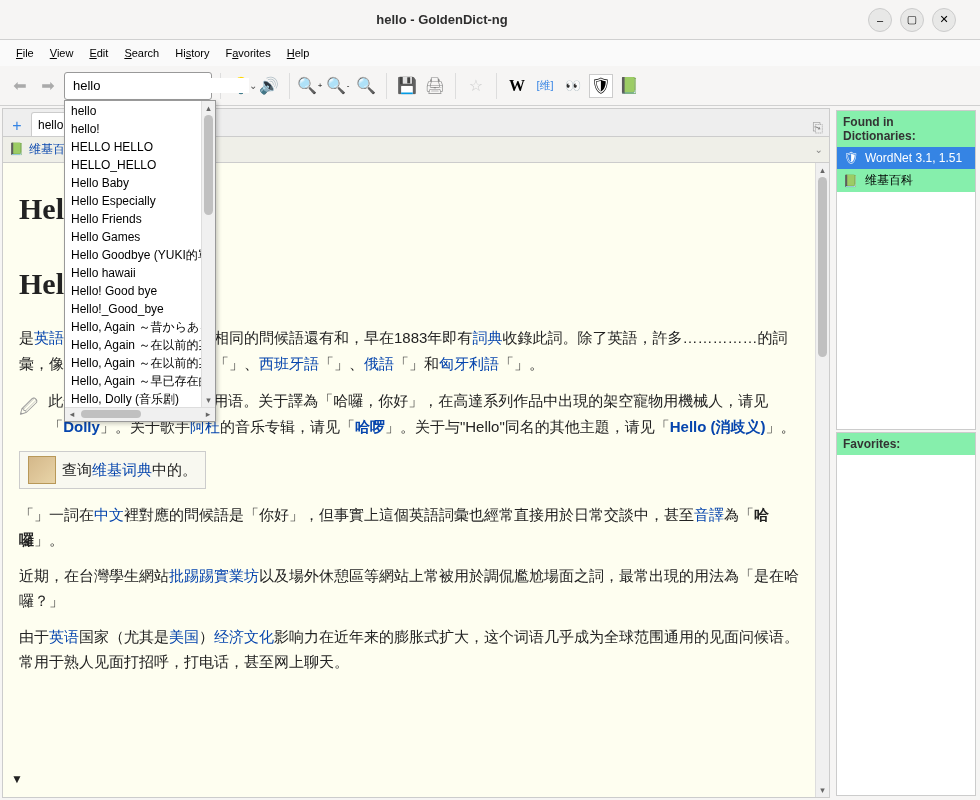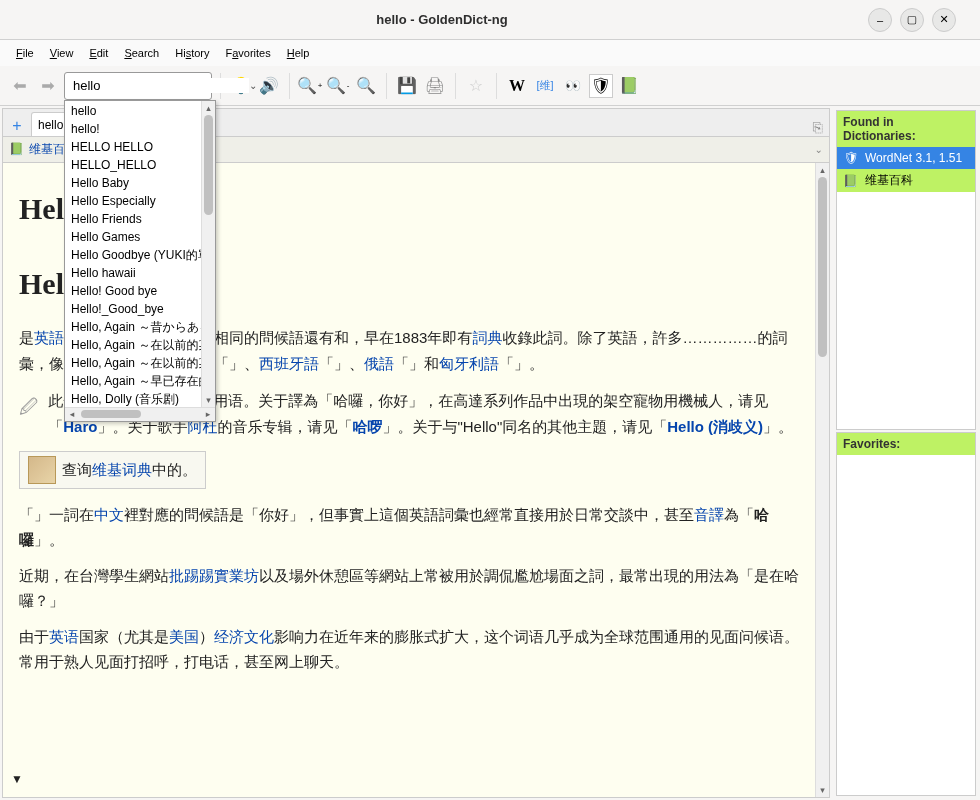--- a/index.html
+++ b/index.html
@@ -37,21 +37,21 @@
 .disambig { display: flex; align-items: flex-start; gap: 10px; margin: 12px 0; }
 .disambig-icon { font-size: 18px; color: #999; margin-top: 4px; }
 .wiktbox { border: 1px solid #ccc; display: inline-flex; align-items: center; padding: 4px 8px; margin: 0 0; gap: 6px; background: #f8f8f0; }
 .wikt-square { width: 28px; height: 28px; background: linear-gradient(135deg,#d4b88a,#e8d4a8); border: 1px solid #b89858; }
 .article p { margin: 10px 0; }
 .tri-down { position: absolute; left: 8px; bottom: 8px; font-size: 12px; }
 .scroll-track { width: 14px; background: #f0f0f0; border-left: 1px solid #ddd; position: relative; }
 .scroll-arrow { height: 14px; display: flex; align-items: center; justify-content: center; font-size: 9px; color: #666; }
 .scroll-thumb { position: absolute; top: 14px; left: 2px; right: 2px; height: 180px; background: #c0c0c0; border-radius: 6px; }
 .side-panel { width: 148px; display: flex; flex-direction: column; padding: 4px; gap: 2px; }
-.side-section { background: #bef264; border: 1px solid #ccc; }
+.side-section { background: #86efac; border: 1px solid #ccc; }
 .side-header { font-size: 12px; font-weight: bold; padding: 4px 6px; color: #333; }
 .dict-item { display: flex; align-items: center; gap: 6px; padding: 3px 6px; font-size: 12px; }
 .dict-item.selected { background: #3584e4; color: #fff; }
 .dict-icon { width: 16px; height: 16px; display: inline-flex; align-items: center; justify-content: center; }
 .side-blank { flex: 1; background: #fff; }
 .completion-dropdown { position: absolute; top: 28px; left: 0; width: 152px; background: #fff; border: 1px solid #999; font-size: 12px; z-index: 100; box-shadow: 2px 2px 4px rgba(0,0,0,0.2); }
 .comp-item { padding: 1px 6px; white-space: nowrap; overflow: hidden; height: 18px; line-height: 18px; cursor: pointer; }
 .comp-hscroll { height: 14px; background: #f0f0f0; border-top: 1px solid #ddd; display: flex; align-items: center; }
 .hs-arrow { width: 14px; text-align: center; font-size: 9px; color: #666; }
 .hs-thumb { flex: 0 0 60px; height: 8px; background: #c0c0c0; border-radius: 4px; margin-left: 2px; }
@@ -161,21 +161,21 @@
     <div style="display:flex;flex:1;overflow:hidden">
       <div class="article">
         <h1>Hello</h1>
         <h1 class="second">Hello</h1>
         <p>
           <span>是</span><a>英語</a><span>中……………語中意思相同的問候語還有和，早在1883年即有</span><a>詞典</a><span>收錄此詞。除了英語，許多……………的詞彙，像是</span><a>德語</a><span>「」、</span><a>葡萄牙語</a><span>「」、</span><a>西班牙語</a><span>「」、</span><a>俄語</a><span>「」和</span><a>匈牙利語</a><span>「」。</span>
         </p>
         <div class="disambig">
           <span class="disambig-icon">🖉</span>
           <div>
-            <span>此條目介紹的是英文日常用语。关于譯為「哈囉，你好」，在高達系列作品中出現的架空寵物用機械人，请见「</span><a style="font-weight:bold">Haro</a><span>」。关于歌手</span><a>阿杜</a><span>的音乐专辑，请见「</span><a style="font-weight:bold">哈啰</a><span>」。关于与"Hello"同名的其他主題，请见「</span><a style="font-weight:bold">Hello (消歧义)</a><span>」。</span>
+            <span>此條目介紹的是英文日常用语。关于譯為「哈囉，你好」，在高達系列作品中出現的架空寵物用機械人，请见「</span><a style="font-weight:bold">Dolly</a><span>」。关于歌手</span><a>阿杜</a><span>的音乐专辑，请见「</span><a style="font-weight:bold">哈啰</a><span>」。关于与"Hello"同名的其他主題，请见「</span><a style="font-weight:bold">Hello (消歧义)</a><span>」。</span>
           </div>
         </div>
         <div class="wiktbox">
           <div class="wikt-square"></div>
           <span><span>查询</span><a>维基词典</a><span>中的。</span></span>
         </div>
         <p>
           <span>「」一詞在</span><a>中文</a><span>裡對應的問候語是「你好」，但事實上這個英語詞彙也經常直接用於日常交談中，甚至</span><a>音譯</a><span>為「</span><b>哈囉</b><span>」。</span>
         </p>
         <p>

